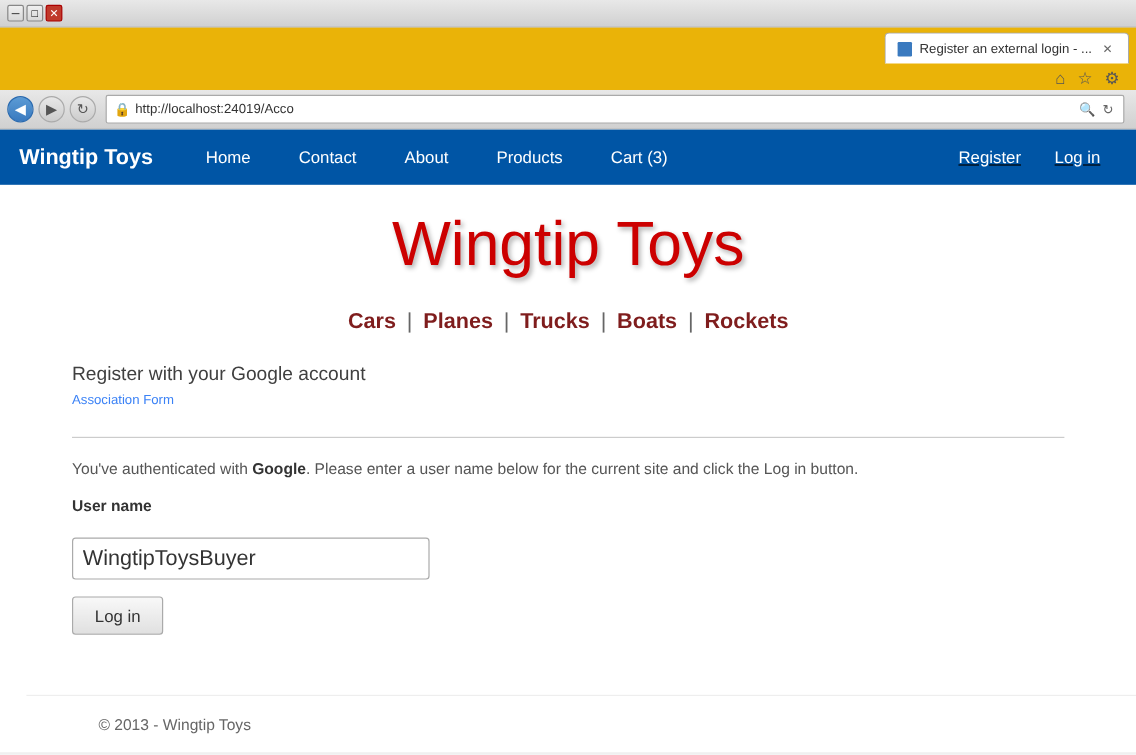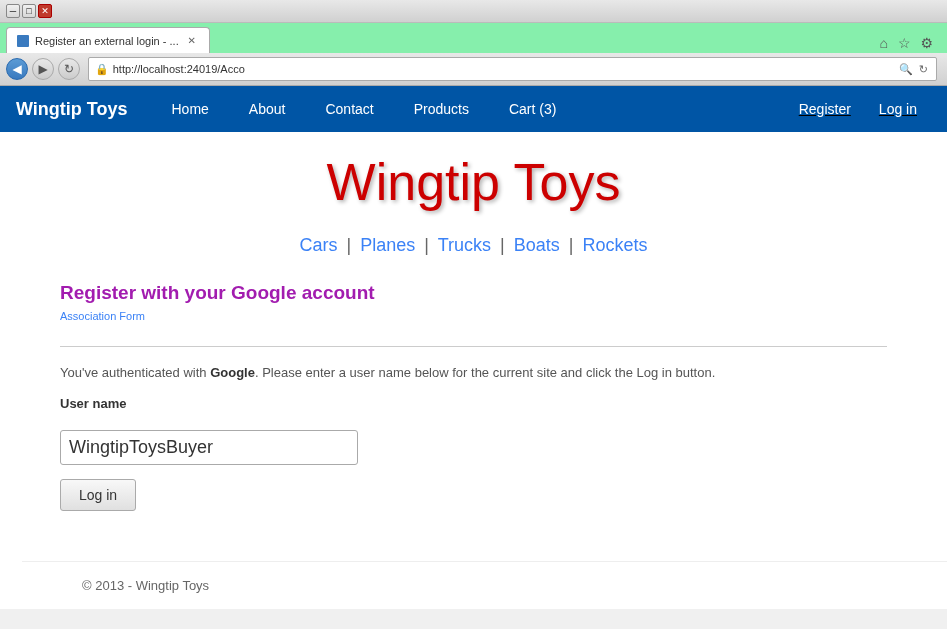--- a/index.html
+++ b/index.html
@@ -62,22 +62,23 @@
     }
     .address-icon { font-size: 11px; color: #666; margin-right: 4px; }
     .address-text { font-size: 11px; color: #333; flex: 1; }
     .address-actions { display: flex; gap: 2px; }
     .addr-btn { background: none; border: none; cursor: pointer; font-size: 11px; color: #666; padding: 0 2px; }
 
     .tab-bar {
       display: flex;
       align-items: flex-end;
       padding: 4px 6px 0;
-      background: #86efac;
+      background: #eab308;
       gap: 2px;
+      flex-direction: column;
     }
     .tab {
       display: flex;
       align-items: center;
       background: white;
       border: 1px solid #aaa;
       border-bottom: none;
       border-radius: 4px 4px 0 0;
       padding: 4px 10px;
       font-size: 11px;
@@ -140,36 +141,36 @@
       text-shadow: 2px 2px 4px rgba(0,0,0,0.3);
       display: inline-block;
     }
 
     .category-nav {
       text-align: center;
       padding: 8px 0 16px;
       font-size: 18px;
     }
     .category-link {
-      color: #3b82f6;
+      color: #7f1d1d;
       text-decoration: none;
-      font-weight: normal;
+      font-weight: bold;
     }
     .category-sep {
       color: #666;
       margin: 0 4px;
     }
 
     .main-content {
       padding: 10px 60px 30px;
     }
     .page-heading {
-      font-size: 19px;
-      color: #a21caf;
-      font-weight: bold;
+      font-size: 16px;
+      color: #404040;
+      font-weight: normal;
       margin-bottom: 6px;
     }
     .form-subtitle {
       font-size: 11px;
       color: #3b82f6;
       margin-bottom: 24px;
     }
     .divider {
       border: none;
       border-top: 1px solid #ccc;
@@ -269,22 +270,22 @@
     </div>
   </div>
 </div>
 
 <div class="app-content">
 
   <nav class="app-navbar">
     <span class="app-brand">Wingtip Toys</span>
     <div class="app-nav-links">
       <a class="app-nav-link">Home</a>
+      <a class="app-nav-link">Contact</a>
       <a class="app-nav-link">About</a>
-      <a class="app-nav-link">Contact</a>
       <a class="app-nav-link">Products</a>
       <a class="app-nav-link">Cart (3)</a>
     </div>
     <div class="nav-right-section">
       <a class="app-nav-link">Register</a>
       <a class="app-nav-link">Log in</a>
     </div>
   </nav>
 
   <div class="site-title-section">

